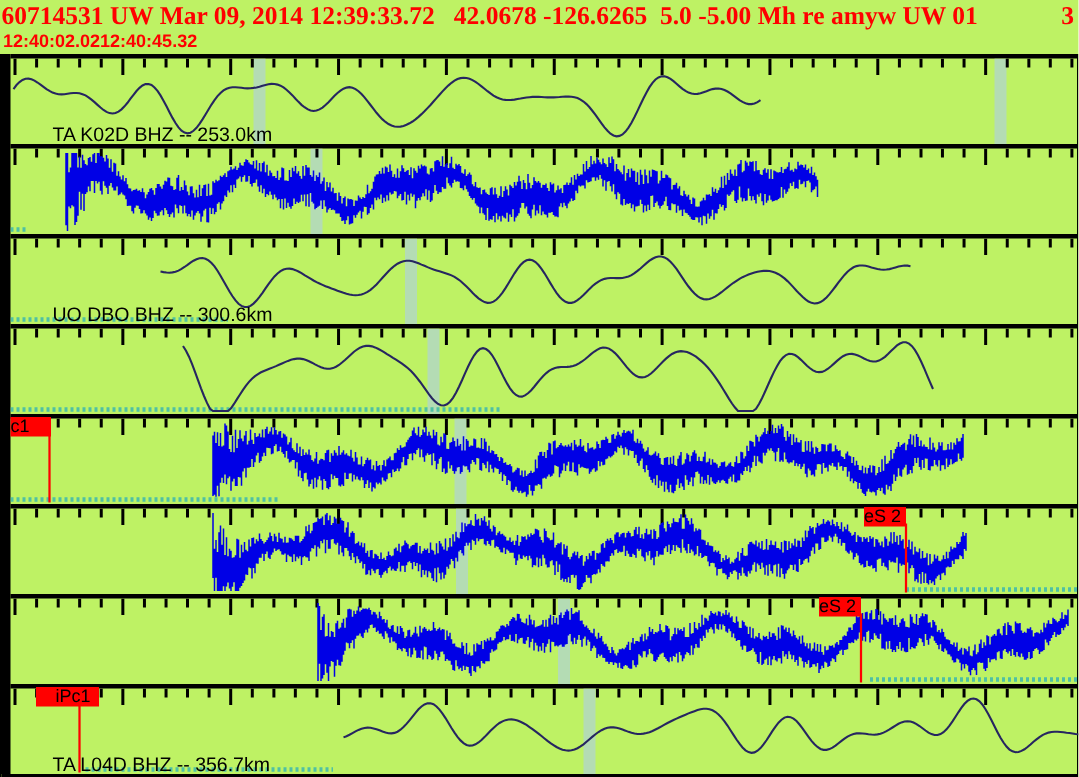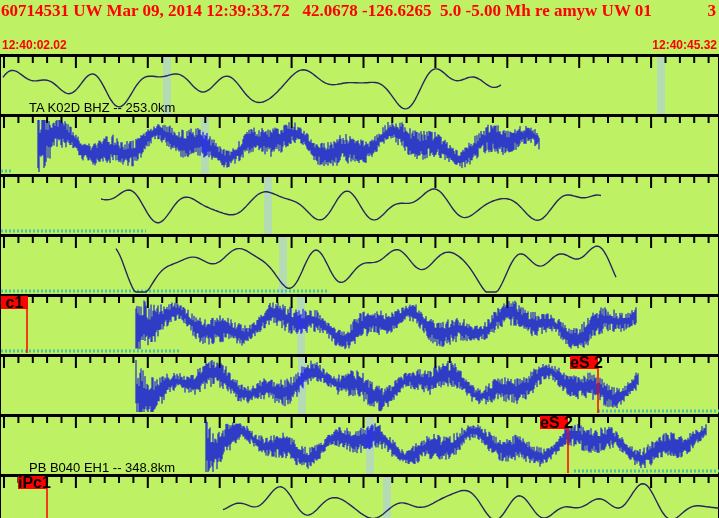--- a/index.html
+++ b/index.html
@@ -2,30 +2,30 @@
 <html><head>
 <meta charset="utf-8">
 <style>
   html,body{margin:0;padding:0;background:#fff;}
   .app{position:relative;width:719px;height:518px;background:#bef264;overflow:hidden;
        font-family:"Liberation Sans",sans-serif;}
   .title-row{display:flex;justify-content:space-between;align-items:flex-start;
        height:21px;padding:1px 3px 0 1px;box-sizing:border-box;
        font-family:"Liberation Serif",serif;font-weight:bold;font-size:17px;
        white-space:pre;line-height:19px;}
-  .time-row{display:flex;justify-content:space-between;height:15px;padding:0 2px;
-       font-weight:bold;font-size:12px;line-height:13px;margin-top:18px;}
-  .panels{position:relative;border-left:1px solid #000000;border-right:1px solid #000;
+  .time-row{display:flex;height:15px;padding:0 2px;
+       font-weight:bold;font-size:12px;line-height:13px;}
+  .panels{position:relative;border-left:7px solid #000000;border-right:1px solid #000;
        box-sizing:border-box;width:719px;}
   .panel{position:relative;height:60px;border-top:3px solid #000;box-sizing:border-box;}
   .panel svg{position:absolute;left:0;top:0;display:block;}
   .trace-label{position:absolute;left:28px;bottom:-1px;font-size:13px;color:#000;
        white-space:pre;z-index:4;}
   .flag{position:absolute;top:-1px;height:13px;background:#ff0000;color:#000;
-       font-size:16px;font-weight:bold;line-height:13px;text-align:center;
+       font-size:12px;font-weight:normal;line-height:13px;
        z-index:5;white-space:pre;}
   .bottom-strip{height:5px;width:719px;border-left:1px solid #000;border-right:1px solid #000;box-sizing:border-box;}
   .bottom-bar{height:3px;background:#000;}
 </style>
 </head>
 <body>
 
 <div class="app">
   <div class="title-row" style="color: rgb(255, 0, 0);">
     <span>60714531 UW Mar 09, 2014 12:39:33.72   42.0678 -126.6265  5.0 -5.00 Mh re amyw UW 01</span>
@@ -53,20 +53,21 @@
           <path d="M37 3.0L37 51.1M38 3.0L38 55.0M39 15.9L39 38.7M40 12.6L40 39.8M41 3.0L41 37.9M42 3.0L42 38.6M43 3.0L43 51.0M44 3.0L44 49.0M45 12.6L45 44.8M46 5.3L46 28.9M47 12.9L47 40.9M48 4.1L48 30.2M49 7.8L49 41.6M50 10.4L50 30.3M51 11.1L51 29.2M52 6.4L52 25.3M53 5.7L53 28.5M54 8.9L54 21.6M55 3.8L55 21.7M56 3.0L56 29.7M57 9.7L57 21.7M58 3.0L58 23.3M59 3.0L59 22.1M60 5.2L60 28.1M61 5.2L61 30.7M62 6.2L62 21.8M63 8.6L63 24.8M64 4.3L64 26.1M65 6.6L65 30.3M66 12.8L66 24.9M67 7.2L67 23.0M68 15.5L68 26.0M69 9.5L69 28.0M70 10.0L70 28.0M71 18.2L71 25.3M72 15.2L72 31.1M73 18.7L73 30.5M74 20.6L74 29.4M75 17.8L75 30.7M76 21.8L76 31.4M77 19.7L77 33.9M78 23.8L78 38.3M79 26.5L79 38.1M80 26.6L80 38.2M81 28.5L81 41.8M82 27.7L82 43.4M83 27.5L83 39.5M84 26.8L84 38.0M85 28.2L85 38.2M86 27.9L86 40.4M87 29.0L87 43.4M88 26.5L88 43.2M89 29.2L89 41.1M90 33.2L90 43.3M91 30.7L91 44.7M92 29.0L92 47.5M93 26.9L93 46.0M94 26.3L94 48.4M95 27.9L95 46.3M96 30.9L96 41.5M97 26.3L97 43.2M98 23.7L98 44.8M99 23.7L99 44.6M100 25.3L100 42.1M101 26.8L101 41.1M102 24.2L102 44.5M103 21.5L103 39.7M104 22.0L104 41.1M105 19.4L105 43.6M106 19.5L106 45.6M107 24.9L107 43.9M108 25.1L108 42.6M109 27.7L109 46.0M110 27.1L110 37.3M111 19.5L111 39.8M112 17.7L112 43.1M113 28.2L113 37.8M114 25.7L114 38.3M115 27.6L115 43.4M116 21.4L116 38.0M117 24.5L117 43.2M118 28.7L118 45.1M119 31.2L119 43.7M120 25.3L120 45.5M121 25.2L121 41.4M122 29.8L122 47.5M123 32.7L123 44.7M124 27.5L124 42.8M125 32.5L125 41.6M126 24.1L126 43.4M127 31.7L127 48.8M128 26.5L128 45.3M129 24.4L129 41.3M130 24.0L130 40.2M131 31.6L131 49.1M132 23.5L132 49.3M133 31.3L133 39.5M134 30.8L134 43.7M135 21.9L135 39.9M136 22.8L136 43.9M137 20.9L137 42.4M138 21.8L138 36.8M139 21.1L139 35.8M140 18.2L140 40.6M141 19.0L141 36.6M142 17.8L142 35.1M143 16.5L143 31.3M144 19.0L144 32.3M145 15.2L145 28.0M146 14.5L146 29.4M147 12.2L147 24.5M148 14.0L148 29.2M149 13.4L149 24.2M150 11.9L150 26.4M151 14.3L151 20.7M152 12.9L152 20.0M153 9.5L153 18.7M154 11.2L154 22.1M155 11.5L155 19.0M156 9.0L156 17.9M157 7.2L157 22.2M158 7.7L158 22.0M159 9.4L159 18.3M160 10.5L160 23.6M161 10.9L161 25.4M162 8.3L162 23.0M163 13.4L163 22.9M164 7.9L164 20.6M165 14.7L165 25.4M166 9.7L166 28.9M167 15.3L167 24.5M168 9.6L168 29.8M169 8.6L169 26.8M170 15.8L170 32.4M171 10.9L171 30.3M172 18.1L172 31.1M173 14.6L173 28.6M174 16.1L174 30.9M175 18.5L175 33.8M176 18.4L176 30.6M177 19.7L177 32.7M178 14.9L178 34.5M179 21.0L179 33.6M180 19.4L180 39.8M181 12.7L181 33.6M182 13.2L182 40.6M183 21.4L183 33.4M184 21.3L184 39.7M185 21.7L185 36.1M186 14.3L186 38.9M187 19.0L187 40.1M188 12.9L188 38.3M189 15.1L189 33.3M190 11.6L190 37.0M191 16.7L191 35.5M192 15.2L192 36.3M193 18.3L193 35.5M194 20.1L194 30.9M195 11.6L195 35.1M196 18.2L196 30.7M197 11.0L197 38.5M198 12.7L198 30.5M199 12.6L199 38.8M200 17.7L200 29.6M201 18.8L201 35.5M202 14.7L202 36.6M203 21.6L203 40.5M204 17.8L204 39.6M205 19.0L205 38.8M206 16.0L206 38.2M207 23.5L207 34.7M208 21.8L208 40.3M209 19.3L209 34.5M210 28.4L210 38.6M211 22.4L211 42.6M212 25.9L212 40.6M213 22.6L213 39.6M214 28.7L214 41.0M215 26.1L215 40.6M216 29.8L216 41.1M217 29.6L217 43.3M218 34.8L218 43.4M219 29.3L219 43.4M220 31.6L220 45.7M221 36.7L221 48.3M222 33.0L222 48.0M223 32.0L223 50.3M224 38.5L224 47.9M225 33.4L225 45.1M226 33.8L226 50.6M227 33.6L227 50.1M228 34.2L228 49.8M229 38.3L229 44.5M230 34.6L230 46.2M231 34.9L231 44.2M232 31.4L232 42.6M233 32.7L233 41.5M234 33.6L234 46.7M235 32.4L235 42.2M236 33.0L236 38.8M237 30.5L237 39.0M238 24.2L238 44.2M239 29.9L239 43.2M240 28.5L240 39.7M241 26.9L241 37.4M242 22.1L242 40.7M243 18.7L243 32.9M244 17.3L244 34.5M245 17.1L245 32.6M246 15.0L246 33.8M247 16.8L247 30.6M248 12.8L248 36.4M249 16.7L249 32.9M250 12.0L250 35.3M251 12.7L251 31.2M252 15.6L252 34.7M253 10.6L253 29.4M254 14.9L254 30.7M255 19.0L255 30.2M256 17.2L256 28.4M257 19.5L257 28.6M258 13.3L258 33.1M259 19.5L259 31.5M260 15.1L260 30.4M261 11.1L261 34.7M262 13.1L262 34.4M263 15.7L263 28.9M264 14.9L264 37.4M265 14.3L265 30.8M266 17.7L266 34.6M267 12.5L267 30.0M268 19.9L268 32.2M269 13.2L269 30.7M270 14.8L270 39.8M271 16.1L271 34.8M272 11.5L272 33.0M273 13.3L273 34.5M274 10.6L274 32.1M275 11.8L275 29.8M276 11.3L276 31.9M277 12.0L277 27.2M278 16.7L278 34.2M279 17.3L279 28.0M280 13.4L280 35.6M281 13.0L281 34.7M282 15.4L282 29.6M283 8.5L283 24.3M284 7.9L284 28.1M285 7.6L285 30.3M286 8.6L286 29.2M287 11.6L287 29.1M288 5.2L288 25.7M289 12.1L289 26.8M290 10.5L290 26.8M291 9.7L291 19.4M292 13.0L292 23.2M293 9.8L293 24.7M294 5.5L294 26.0M295 12.8L295 23.0M296 13.6L296 20.8M297 10.1L297 22.2M298 11.1L298 21.9M299 10.4L299 22.2M300 11.6L300 26.4M301 16.1L301 26.5M302 16.8L302 27.9M303 13.9L303 24.7M304 18.3L304 27.2M305 17.2L305 28.8M306 16.0L306 31.7M307 17.5L307 33.0M308 23.9L308 34.2M309 25.1L309 33.0M310 22.4L310 36.6M311 25.9L311 38.0M312 26.3L312 38.8M313 26.0L313 43.1M314 30.5L314 39.4M315 27.6L315 43.1M316 27.3L316 44.1M317 29.3L317 47.6M318 30.4L318 39.7M319 31.0L319 48.2M320 26.5L320 47.1M321 25.8L321 47.5M322 30.6L322 45.0M323 26.2L323 49.1M324 30.5L324 43.1M325 33.0L325 47.4M326 31.5L326 45.2M327 25.2L327 48.6M328 32.3L328 44.8M329 28.4L329 46.0M330 25.2L330 46.7M331 27.4L331 42.9M332 31.3L332 48.9M333 24.2L333 44.0M334 25.2L334 45.7M335 26.3L335 40.5M336 22.4L336 48.7M337 24.7L337 46.0M338 22.2L338 44.9M339 18.2L339 43.2M340 21.9L340 39.5M341 27.0L341 36.4M342 21.0L342 36.3M343 23.0L343 40.0M344 27.1L344 38.7M345 17.0L345 43.5M346 22.8L346 44.8M347 26.5L347 46.5M348 24.3L348 40.7M349 19.2L349 37.5M350 21.7L350 44.6M351 22.7L351 41.3M352 21.7L352 43.4M353 22.8L353 37.8M354 26.2L354 44.5M355 24.1L355 42.0M356 24.4L356 43.8M357 23.3L357 44.2M358 26.4L358 46.0M359 28.4L359 42.8M360 22.5L360 42.9M361 24.0L361 42.4M362 23.4L362 44.4M363 29.4L363 45.3M364 27.8L364 45.3M365 24.6L365 45.9M366 27.3L366 38.7M367 26.5L367 36.5M368 29.7L368 39.2M369 24.4L369 36.2M370 24.1L370 38.2M371 22.6L371 39.8M372 24.3L372 36.7M373 22.8L373 35.4M374 19.2L374 33.3M375 24.2L375 35.0M376 17.6L376 34.4M377 20.7L377 28.2M378 16.8L378 29.8M379 18.4L379 24.7M380 17.3L380 25.4M381 17.4L381 24.7M382 10.3L382 24.7M383 15.3L383 26.6M384 8.3L384 21.1M385 13.6L385 22.7M386 12.4L386 22.4M387 5.0L387 21.8M388 10.5L388 19.3M389 8.2L389 19.1M390 10.0L390 21.5M391 6.0L391 19.3M392 7.5L392 20.9M393 9.2L393 17.7M394 10.5L394 20.1M395 6.6L395 25.4M396 9.7L396 21.2M397 10.5L397 28.1M398 12.4L398 22.1M399 5.8L399 21.7M400 9.7L400 25.2M401 5.3L401 28.6M402 7.2L402 23.8M403 15.1L403 30.5M404 10.3L404 33.8M405 13.7L405 29.1M406 14.7L406 30.1M407 15.9L407 37.3M408 17.2L408 38.0M409 11.3L409 33.7M410 21.5L410 37.7M411 16.3L411 36.6M412 13.7L412 37.0M413 19.1L413 36.3M414 13.4L414 39.8M415 14.8L415 37.3M416 14.9L416 42.0M417 22.3L417 38.6M418 15.8L418 38.5M419 24.2L419 38.2M420 14.2L420 34.2M421 17.5L421 37.0M422 23.6L422 42.7M423 14.0L423 38.0M424 17.8L424 41.8M425 23.1L425 37.5M426 14.6L426 41.0M427 18.9L427 31.7M428 14.0L428 31.4M429 14.4L429 39.0M430 14.8L430 36.4M431 15.1L431 35.4M432 23.4L432 38.0M433 21.3L433 40.0M434 14.9L434 38.3M435 19.6L435 37.5M436 19.6L436 35.1M437 17.4L437 32.2M438 17.8L438 38.4M439 19.4L439 41.0M440 19.9L440 41.1M441 27.3L441 36.5M442 24.4L442 37.2M443 24.2L443 37.2M444 22.8L444 42.8M445 26.7L445 38.2M446 25.2L446 41.3M447 31.2L447 40.9M448 31.6L448 45.0M449 28.2L449 40.7M450 30.5L450 42.8M451 32.0L451 43.1M452 30.9L452 44.4M453 34.1L453 45.5M454 37.0L454 47.1M455 32.7L455 47.7M456 33.4L456 47.7M457 38.6L457 45.8M458 38.8L458 46.0M459 38.7L459 49.3M460 35.4L460 45.9M461 34.7L461 51.1M462 32.9L462 44.9M463 34.5L463 45.2M464 30.7L464 50.2M465 30.8L465 43.3M466 30.5L466 46.8M467 31.6L467 45.2M468 25.8L468 40.8M469 28.9L469 47.5M470 26.9L470 43.2M471 29.6L471 43.3M472 27.8L472 40.3M473 26.0L473 37.2M474 18.8L474 38.9M475 26.4L475 37.6M476 18.2L476 41.4M477 24.1L477 39.7M478 16.3L478 30.7M479 21.0L479 31.7M480 14.0L480 30.6M481 16.9L481 28.9M482 18.1L482 27.8M483 14.0L483 35.0M484 18.3L484 36.3M485 10.6L485 34.1M486 10.1L486 25.4M487 7.7L487 32.7M488 15.8L488 35.3M489 14.8L489 33.1M490 8.1L490 35.0M491 9.4L491 34.6M492 11.5L492 26.7M493 8.6L493 31.7M494 9.0L494 34.6M495 8.5L495 31.9M496 15.1L496 34.4M497 8.3L497 36.6M498 14.5L498 30.7M499 14.4L499 32.1M500 17.2L500 29.8M501 17.7L501 35.1M502 14.2L502 37.9M503 13.1L503 30.3M504 16.1L504 36.2M505 13.9L505 34.7M506 20.2L506 31.4M507 13.8L507 34.1M508 20.3L508 35.4M509 14.6L509 35.0M510 15.2L510 34.5M511 15.8L511 34.5M512 16.0L512 33.6M513 15.7L513 32.9M514 12.3L514 25.7M515 16.3L515 32.8M516 13.8L516 27.4M517 13.5L517 30.1M518 12.2L518 28.9M519 9.2L519 26.6M520 14.6L520 23.2M521 14.1L521 25.0M522 15.5L522 22.2M523 13.4L523 26.9M524 13.8L524 26.4M525 8.9L525 26.8M526 11.3L526 20.8M527 10.7L527 23.9M528 11.0L528 23.5M529 12.7L529 22.0M530 10.7L530 25.8M531 14.4L531 21.7M532 13.3L532 21.4M533 16.5L533 22.7M534 12.1L534 29.1M535 17.7L535 27.8M536 16.0L536 27.1M537 18.5L537 25.4M538 20.8L538 32.4" stroke="#0000e6" stroke-width="1" fill="none"></path>
         </svg>
       </div>
       <div class="panel">
         <svg width="719" height="57" viewBox="0 0 719 57">
           <rect x="263" y="0" width="8" height="57" fill="#b4dcb4"></rect>
           <line x1="0" y1="54" x2="145" y2="54" stroke="#4fc0a4" stroke-width="3" stroke-dasharray="2,2"></line>
           <path stroke="#000000" stroke-width="2" fill="none" d="M3.0 0V11M17.4 0V6M31.8 0V6M46.1 0V6M60.5 0V6M74.9 0V11M89.3 0V6M103.7 0V6M118.0 0V6M132.4 0V6M146.8 0V11M161.2 0V6M175.6 0V6M189.9 0V6M204.3 0V6M218.7 0V11M233.1 0V6M247.5 0V6M261.8 0V6M276.2 0V6M290.6 0V11M305.0 0V6M319.4 0V6M333.7 0V6M348.1 0V6M362.5 0V11M376.9 0V6M391.3 0V6M405.6 0V6M420.0 0V6M434.4 0V11M448.8 0V6M463.2 0V6M477.5 0V6M491.9 0V6M506.3 0V11M520.7 0V6M535.1 0V6M549.4 0V6M563.8 0V6M578.2 0V11M592.6 0V6M607.0 0V6M621.3 0V6M635.7 0V6M650.1 0V11M664.5 0V6M678.9 0V6M693.2 0V6M707.6 0V6"></path>
           <path d="M100 22.0L102 22.4L104 22.7L106 22.8L108 22.6L110 22.2L112 21.4L114 20.3L116 19.0L118 17.6L120 16.1L122 14.8L124 13.8L126 13.2L128 13.0L130 13.5L132 14.6L134 16.3L136 18.6L138 21.5L140 24.8L142 28.3L144 31.8L146 35.3L148 38.5L150 41.3L152 43.5L154 44.9L156 45.7L158 45.7L160 44.9L162 43.4L164 41.4L166 38.9L168 36.2L170 33.3L172 30.4L174 27.7L176 25.3L178 23.3L180 21.8L182 20.7L184 20.2L186 20.1L188 20.4L190 21.1L192 22.0L194 23.1L196 24.4L198 25.6L200 26.8L202 28.0L204 29.1L206 30.0L208 30.9L210 31.8L212 32.5L214 33.3L216 34.0L218 34.8L220 35.5L222 36.2L224 36.8L226 37.3L228 37.7L230 37.8L232 37.7L234 37.3L236 36.6L238 35.6L240 34.2L242 32.5L244 30.6L246 28.4L248 26.2L250 24.0L252 21.9L254 19.9L256 18.2L258 16.8L260 15.8L262 15.1L264 14.8L266 14.8L268 15.2L270 15.8L272 16.5L274 17.4L276 18.2L278 19.1L280 19.9L282 20.7L284 21.3L286 21.9L288 22.5L290 23.1L292 23.8L294 24.6L296 25.6L298 26.9L300 28.3L302 30.1L304 32.0L306 34.0L308 36.1L310 38.1L312 39.9L314 41.3L316 42.4L318 42.9L320 42.8L322 42.1L324 40.7L326 38.6L328 36.1L330 33.1L332 29.8L334 26.5L336 23.2L338 20.2L340 17.7L342 15.8L344 14.5L346 14.1L348 14.5L350 15.7L352 17.7L354 20.2L356 23.2L358 26.5L360 29.9L362 33.2L364 36.2L366 38.8L368 40.8L370 42.2L372 42.9L374 42.9L376 42.3L378 41.1L380 39.5L382 37.7L384 35.7L386 33.6L388 31.7L390 30.1L392 28.7L394 27.6L396 26.9L398 26.5L400 26.3L402 26.3L404 26.4L406 26.4L408 26.3L410 25.9L412 25.3L414 24.4L416 23.1L418 21.6L420 20.0L422 18.2L424 16.4L426 14.8L428 13.5L430 12.5L432 12.0L434 12.0L436 12.6L438 13.8L440 15.5L442 17.7L444 20.3L446 23.2L448 26.2L450 29.2L452 32.0L454 34.5L456 36.7L458 38.4L460 39.7L462 40.4L464 40.6L466 40.3L468 39.6L470 38.6L472 37.3L474 35.8L476 34.2L478 32.6L480 31.0L482 29.5L484 28.2L486 26.9L488 25.8L490 24.9L492 24.0L494 23.3L496 22.7L498 22.2L500 21.8L502 21.6L504 21.6L506 21.7L508 22.2L510 22.8L512 23.8L514 25.1L516 26.6L518 28.4L520 30.4L522 32.6L524 34.8L526 36.9L528 38.9L530 40.6L532 42.0L534 42.9L536 43.3L538 43.1L540 42.4L542 41.1L544 39.3L546 37.1L548 34.6L550 32.0L552 29.3L554 26.7L556 24.3L558 22.2L560 20.5L562 19.2L564 18.4L566 18.0L568 18.0L570 18.2L572 18.7L574 19.3L576 19.8L578 20.3L580 20.7L582 20.8L584 20.7L586 20.4L588 19.9L590 19.3L592 18.7L594 18.3L596 18.0L598 18.1L600 18.5" stroke="#262660" stroke-width="1.4" fill="none"></path>
         </svg>
+        <div class="trace-label">UO DBO BHZ -- 300.6km</div>
       </div>
       <div class="panel">
         <svg width="719" height="57" viewBox="0 0 719 57">
           <rect x="278" y="0" width="8" height="57" fill="#b4dcb4"></rect>
           <line x1="0" y1="54" x2="326" y2="54" stroke="#4fc0a4" stroke-width="3" stroke-dasharray="2,2"></line>
           <path stroke="#000000" stroke-width="2" fill="none" d="M3.0 0V11M17.4 0V6M31.8 0V6M46.1 0V6M60.5 0V6M74.9 0V11M89.3 0V6M103.7 0V6M118.0 0V6M132.4 0V6M146.8 0V11M161.2 0V6M175.6 0V6M189.9 0V6M204.3 0V6M218.7 0V11M233.1 0V6M247.5 0V6M261.8 0V6M276.2 0V6M290.6 0V11M305.0 0V6M319.4 0V6M333.7 0V6M348.1 0V6M362.5 0V11M376.9 0V6M391.3 0V6M405.6 0V6M420.0 0V6M434.4 0V11M448.8 0V6M463.2 0V6M477.5 0V6M491.9 0V6M506.3 0V11M520.7 0V6M535.1 0V6M549.4 0V6M563.8 0V6M578.2 0V11M592.6 0V6M607.0 0V6M621.3 0V6M635.7 0V6M650.1 0V11M664.5 0V6M678.9 0V6M693.2 0V6M707.6 0V6"></path>
           <path d="M115 11.7L117 14.8L119 18.8L121 23.6L123 28.9L125 34.4L127 39.9L129 45.0L131 49.6L133 53.5L135 55.0L137 55.0L139 55.0L141 55.0L143 55.0L145 55.0L147 53.2L149 50.3L151 47.1L153 44.0L155 40.9L157 38.1L159 35.6L161 33.5L163 31.8L165 30.4L167 29.2L169 28.3L171 27.5L173 26.7L175 25.9L177 25.1L179 24.2L181 23.3L183 22.4L185 21.6L187 20.9L189 20.4L191 20.1L193 20.1L195 20.4L197 21.0L199 21.8L201 22.8L203 23.9L205 24.9L207 25.8L209 26.5L211 26.8L213 26.8L215 26.4L217 25.5L219 24.3L221 22.7L223 21.0L225 19.1L227 17.3L229 15.5L231 14.0L233 12.8L235 12.0L237 11.6L239 11.6L241 11.9L243 12.6L245 13.5L247 14.6L249 15.8L251 17.1L253 18.3L255 19.6L257 20.8L259 22.1L261 23.4L263 24.9L265 26.5L267 28.4L269 30.5L271 32.9L273 35.5L275 38.3L277 41.1L279 43.9L281 46.5L283 48.6L285 50.3L287 51.2L289 51.3L291 50.5L293 48.8L295 46.2L297 42.8L299 38.8L301 34.5L303 29.9L305 25.5L307 21.5L309 18.0L311 15.4L313 13.7L315 13.1L317 13.7L319 15.2L321 17.7L323 21.0L325 24.8L327 28.8L329 32.9L331 36.6L333 39.9L335 42.5L337 44.3L339 45.3L341 45.4L343 44.6L345 43.2L347 41.3L349 39.0L351 36.5L353 34.1L355 31.8L357 29.9L359 28.3L361 27.1L363 26.4L365 25.9L367 25.7L369 25.7L371 25.6L373 25.4L375 25.0L377 24.3L379 23.3L381 22.0L383 20.5L385 18.8L387 17.1L389 15.5L391 14.2L393 13.2L395 12.7L397 12.8L399 13.4L401 14.7L403 16.4L405 18.5L407 20.9L409 23.4L411 25.9L413 28.2L415 30.1L417 31.5L419 32.4L421 32.6L423 32.3L425 31.4L427 30.0L429 28.2L431 26.2L433 24.1L435 22.0L437 20.1L439 18.4L441 17.0L443 16.0L445 15.4L447 15.1L449 15.3L451 15.7L453 16.5L455 17.6L457 18.8L459 20.4L461 22.1L463 24.0L465 26.2L467 28.6L469 31.2L471 34.1L473 37.1L475 40.3L477 43.6L479 46.9L481 50.0L483 52.7L485 55.0L487 55.0L489 55.0L491 55.0L493 55.0L495 55.0L497 53.5L499 50.3L501 46.5L503 42.2L505 37.7L507 33.2L509 28.9L511 25.1L513 21.8L515 19.4L517 17.7L519 16.9L521 17.0L523 17.7L525 19.1L527 20.9L529 22.8L531 24.8L533 26.5L535 27.9L537 28.8L539 29.1L541 28.9L543 28.1L545 26.8L547 25.2L549 23.4L551 21.6L553 19.9L555 18.5L557 17.5L559 17.0L561 16.9L563 17.3L565 18.0L567 18.9L569 20.0L571 20.9L573 21.7L575 22.0L577 22.0L579 21.4L581 20.3L583 18.9L585 17.0L587 15.0L589 13.1L591 11.3L593 10.0L595 9.2L597 9.2L599 10.1L601 11.8L603 14.4L605 17.8L607 21.8L609 26.3L611 31.1L613 35.8L615 40.3" stroke="#262660" stroke-width="1.4" fill="none"></path>
         </svg>
       </div>
       <div class="panel">
@@ -91,30 +92,30 @@
       </div>
       <div class="panel">
         <svg width="719" height="57" viewBox="0 0 719 57">
           <rect x="365" y="0" width="8" height="57" fill="#b4dcb4"></rect>
           <line x1="573" y1="54" x2="719" y2="54" stroke="#4fc0a4" stroke-width="3" stroke-dasharray="2,2"></line>
           <path stroke="#000000" stroke-width="2" fill="none" d="M3.0 0V11M17.4 0V6M31.8 0V6M46.1 0V6M60.5 0V6M74.9 0V11M89.3 0V6M103.7 0V6M118.0 0V6M132.4 0V6M146.8 0V11M161.2 0V6M175.6 0V6M189.9 0V6M204.3 0V6M218.7 0V11M233.1 0V6M247.5 0V6M261.8 0V6M276.2 0V6M290.6 0V11M305.0 0V6M319.4 0V6M333.7 0V6M348.1 0V6M362.5 0V11M376.9 0V6M391.3 0V6M405.6 0V6M420.0 0V6M434.4 0V11M448.8 0V6M463.2 0V6M477.5 0V6M491.9 0V6M506.3 0V11M520.7 0V6M535.1 0V6M549.4 0V6M563.8 0V6M578.2 0V11M592.6 0V6M607.0 0V6M621.3 0V6M635.7 0V6M650.1 0V11M664.5 0V6M678.9 0V6M693.2 0V6M707.6 0V6"></path>
           <path d="M205 3.0L205 55.0M206 5.0L206 43.5M207 21.0L207 55.0M208 12.1L208 53.4M209 10.5L209 51.0M210 25.3L210 43.9M211 25.0L211 49.5M212 16.3L212 55.0M213 25.5L213 45.4M214 21.7L214 41.7M215 22.4L215 42.4M216 25.7L216 52.1M217 16.5L217 44.9M218 14.9L218 40.9M219 20.1L219 44.5M220 19.3L220 44.9M221 16.2L221 42.2M222 13.5L222 37.5M223 19.5L223 34.8M224 12.6L224 29.4M225 7.1L225 29.8M226 6.8L226 33.2M227 7.4L227 29.7M228 12.1L228 27.9M229 8.2L229 33.4M230 10.3L230 26.9M231 8.0L231 24.8M232 5.4L232 24.6M233 8.6L233 23.3M234 7.6L234 25.4M235 6.6L235 26.3M236 6.8L236 22.8M237 6.7L237 20.8M238 7.1L238 22.6M239 6.1L239 20.0M240 7.6L240 17.6M241 10.7L241 17.3M242 8.9L242 19.6M243 9.2L243 19.3M244 10.7L244 22.4M245 13.2L245 21.5M246 8.8L246 23.5M247 11.6L247 23.4M248 14.0L248 25.3M249 13.7L249 27.0M250 16.1L250 21.8M251 14.1L251 23.4M252 19.3L252 26.0M253 20.3L253 29.5M254 18.2L254 25.9M255 17.7L255 28.7M256 22.2L256 28.6M257 22.8L257 29.8M258 18.5L258 34.4M259 23.6L259 33.2M260 18.4L260 33.9M261 19.7L261 35.2M262 22.2L262 33.0M263 26.4L263 33.5M264 25.2L264 35.7M265 21.1L265 38.5M266 20.8L266 33.1M267 25.5L267 39.1M268 24.2L268 37.3M269 22.9L269 32.8M270 18.8L270 34.6M271 23.3L271 39.6M272 25.4L272 39.4M273 18.1L273 39.6M274 22.6L274 34.7M275 20.0L275 40.6M276 19.0L276 32.0M277 20.2L277 32.5M278 21.6L278 40.5M279 20.6L279 37.7M280 21.7L280 38.7M281 21.2L281 41.0M282 15.7L282 40.2M283 19.7L283 34.8M284 21.5L284 36.9M285 20.4L285 41.2M286 19.3L286 39.0M287 21.2L287 35.5M288 20.4L288 35.3M289 20.7L289 37.2M290 27.7L290 41.7M291 21.3L291 40.4M292 25.2L292 41.3M293 22.8L293 41.5M294 27.1L294 44.1M295 30.1L295 47.7M296 30.0L296 48.2M297 32.0L297 41.1M298 32.5L298 45.2M299 32.7L299 47.1M300 33.2L300 46.1M301 29.1L301 48.3M302 31.5L302 44.9M303 37.0L303 47.7M304 29.7L304 45.3M305 37.4L305 45.7M306 36.0L306 49.9M307 38.2L307 51.7M308 37.8L308 45.0M309 30.5L309 48.4M310 35.4L310 49.2M311 29.8L311 45.3M312 30.6L312 45.2M313 30.8L313 46.5M314 28.4L314 41.6M315 33.7L315 43.2M316 27.6L316 43.5M317 28.6L317 41.9M318 26.6L318 41.8M319 28.0L319 41.8M320 25.8L320 36.1M321 28.0L321 33.9M322 27.9L322 35.4M323 26.5L323 34.7M324 22.2L324 34.0M325 21.9L325 30.1M326 20.1L326 29.2M327 18.1L327 29.1M328 17.8L328 28.2M329 18.2L329 25.7M330 19.1L330 27.9M331 17.0L331 27.2M332 18.1L332 27.2M333 15.0L333 24.1M334 13.6L334 28.3M335 12.3L335 28.2M336 12.9L336 28.8M337 14.7L337 23.6M338 10.2L338 29.9M339 10.4L339 27.4M340 13.4L340 26.3M341 15.7L341 26.1M342 16.1L342 30.0M343 16.7L343 30.4M344 13.4L344 28.0M345 17.9L345 25.6M346 10.9L346 32.7M347 14.0L347 29.0M348 17.4L348 26.8M349 14.5L349 34.6M350 19.2L350 29.5M351 18.7L351 31.3M352 18.3L352 35.4M353 18.0L353 32.0M354 17.3L354 34.9M355 14.4L355 29.6M356 18.9L356 36.2M357 14.1L357 32.2M358 18.8L358 30.2M359 13.2L359 27.2M360 10.9L360 35.9M361 17.4L361 28.8M362 11.7L362 29.0M363 16.4L363 31.8M364 12.9L364 31.3M365 17.4L365 32.0M366 11.0L366 31.1M367 9.4L367 30.6M368 13.0L368 32.1M369 11.0L369 32.1M370 8.8L370 30.7M371 7.4L371 30.4M372 8.5L372 24.6M373 14.2L373 23.6M374 6.4L374 28.6M375 10.3L375 30.5M376 9.8L376 26.2M377 8.9L377 30.4M378 9.2L378 27.5M379 7.9L379 24.3M380 14.8L380 27.7M381 14.7L381 32.1M382 17.1L382 26.8M383 18.8L383 25.3M384 18.0L384 31.3M385 19.9L385 27.5M386 21.0L386 28.8M387 22.6L387 35.0M388 23.2L388 33.1M389 20.1L389 31.5M390 25.3L390 32.8M391 26.9L391 39.6M392 22.8L392 37.2M393 26.2L393 38.5M394 25.0L394 37.5M395 28.7L395 39.5M396 30.5L396 39.7M397 30.1L397 42.1M398 32.0L398 42.2M399 34.3L399 43.7M400 36.3L400 42.4M401 32.3L401 42.5M402 34.5L402 44.3M403 36.7L403 42.6M404 38.0L404 43.1M405 36.1L405 46.1M406 33.9L406 42.9M407 33.9L407 46.5M408 33.2L408 47.0M409 33.8L409 45.1M410 32.6L410 44.3M411 30.9L411 44.9M412 28.9L412 46.1M413 34.3L413 46.9M414 29.4L414 46.9M415 26.3L415 41.1M416 30.1L416 44.5M417 28.4L417 45.8M418 28.4L418 44.2M419 28.9L419 37.1M420 25.5L420 38.1M421 23.8L421 39.3M422 28.5L422 35.2M423 23.4L423 35.2M424 27.3L424 39.2M425 25.1L425 37.3M426 19.0L426 33.6M427 22.1L427 36.5M428 20.4L428 37.1M429 23.7L429 41.7M430 22.3L430 42.1M431 22.7L431 40.8M432 21.8L432 39.0M433 17.0L433 37.3M434 21.1L434 36.6M435 22.5L435 36.2M436 22.3L436 39.0M437 17.9L437 40.1M438 18.4L438 41.7M439 20.0L439 42.5M440 27.8L440 39.2M441 25.1L441 41.9M442 23.6L442 38.4M443 19.5L443 39.0M444 23.8L444 36.7M445 19.8L445 42.7M446 21.1L446 35.6M447 20.4L447 37.9M448 21.7L448 41.9M449 19.2L449 40.0M450 25.6L450 37.4M451 25.6L451 35.7M452 25.6L452 36.4M453 16.4L453 37.9M454 23.5L454 31.3M455 23.0L455 37.5M456 15.7L456 33.1M457 19.7L457 30.4M458 20.6L458 32.7M459 16.3L459 32.9M460 18.9L460 26.6M461 10.8L461 28.4M462 17.5L462 24.8M463 12.9L463 26.4M464 13.4L464 20.8M465 14.8L465 22.6M466 11.4L466 20.4M467 8.4L467 19.2M468 9.6L468 20.7M469 10.4L469 23.3M470 9.3L470 17.0M471 11.4L471 20.1M472 8.5L472 20.8M473 8.9L473 17.1M474 11.8L474 20.7M475 9.9L475 17.3M476 10.9L476 18.4M477 7.6L477 22.0M478 10.9L478 22.9M479 9.3L479 20.2M480 12.7L480 21.9M481 11.9L481 25.9M482 15.6L482 23.3M483 16.4L483 26.5M484 12.0L484 28.3M485 15.3L485 27.7M486 19.5L486 27.6M487 19.7L487 32.0M488 14.7L488 34.1M489 15.6L489 31.3M490 18.0L490 31.5M491 18.9L491 35.6M492 23.6L492 35.4M493 18.8L493 35.0M494 26.2L494 34.3M495 19.9L495 33.1M496 26.7L496 35.5M497 25.2L497 37.2M498 25.8L498 42.4M499 23.0L499 43.5M500 26.9L500 35.7M501 27.9L501 44.3M502 24.9L502 43.5M503 25.6L503 40.8M504 25.0L504 40.0M505 27.0L505 44.4M506 22.1L506 38.6M507 25.6L507 44.5M508 23.2L508 40.6M509 23.2L509 38.4M510 24.9L510 41.2M511 27.6L511 42.0M512 19.2L512 39.9M513 26.7L513 39.9M514 17.8L514 43.3M515 18.2L515 35.0M516 20.6L516 38.7M517 19.3L517 37.1M518 22.4L518 40.4M519 19.5L519 35.1M520 23.3L520 37.3M521 25.2L521 40.5M522 21.4L522 37.8M523 24.4L523 42.3M524 26.2L524 41.0M525 27.3L525 44.8M526 25.1L526 38.9M527 30.2L527 39.5M528 24.7L528 41.8M529 29.3L529 46.0M530 31.8L530 42.3M531 29.8L531 43.7M532 33.4L532 41.1M533 29.8L533 46.1M534 34.8L534 45.6M535 33.4L535 43.9M536 29.4L536 43.8M537 34.8L537 45.3M538 30.4L538 43.0M539 35.5L539 49.7M540 30.5L540 47.1M541 35.7L541 44.9M542 37.5L542 46.4M543 31.8L543 42.1M544 34.5L544 42.9M545 34.2L545 45.7M546 31.4L546 45.0M547 31.6L547 41.8M548 31.2L548 39.9M549 32.6L549 40.5M550 30.0L550 42.4M551 29.0L551 37.9M552 30.8L552 37.0M553 27.7L553 34.8M554 27.6L554 34.2M555 25.3L555 37.6M556 24.5L556 34.3M557 25.0L557 34.2M558 22.0L558 33.8M559 19.3L559 29.6M560 19.3L560 29.8M561 21.0L561 29.1M562 17.1L562 29.6M563 16.3L563 27.3M564 11.7L564 28.0M565 12.5L565 26.8M566 12.0L566 22.6M567 15.5L567 27.6M568 9.6L568 28.2M569 13.5L569 25.5M570 9.2L570 28.7M571 8.8L571 22.4M572 13.8L572 21.5M573 9.8L573 29.3M574 7.9L574 27.0M575 14.0L575 27.6M576 13.7L576 23.2M577 7.0L577 24.7M578 7.4L578 26.5M579 14.1L579 27.0M580 8.5L580 23.5M581 17.4L581 33.3M582 10.1L582 33.3M583 13.2L583 34.1M584 14.1L584 28.7M585 15.5L585 33.5M586 13.1L586 28.3M587 13.4L587 33.7M588 13.0L588 35.6M589 17.7L589 34.3M590 11.2L590 35.7M591 17.5L591 31.6M592 19.0L592 33.7M593 16.2L593 29.0M594 13.9L594 34.9M595 13.2L595 32.8M596 15.2L596 35.4M597 18.9L597 35.9M598 19.0L598 35.7M599 19.3L599 26.3M600 10.5L600 33.8M601 12.2L601 32.3M602 16.2L602 33.1M603 17.0L603 33.3M604 10.4L604 31.7M605 17.6L605 29.4M606 13.0L606 26.4M607 11.9L607 26.8M608 9.8L608 29.1M609 11.8L609 31.7M610 10.3L610 23.6M611 10.7L611 27.7M612 16.2L612 30.8M613 15.8L613 26.6M614 19.3L614 24.8M615 14.3L615 25.4M616 15.5L616 28.2M617 17.9L617 29.7M618 22.1L618 31.0M619 21.0L619 33.8M620 22.6L620 30.5M621 20.2L621 35.0M622 22.3L622 35.6M623 25.5L623 33.3M624 27.1L624 34.6M625 27.3L625 37.2M626 27.9L626 37.4M627 30.3L627 38.6M628 30.9L628 41.1M629 29.4L629 42.7M630 32.2L630 42.5M631 29.4L631 40.0M632 35.0L632 40.7M633 34.0L633 42.9M634 32.8L634 48.0M635 37.4L635 43.8M636 33.2L636 46.6M637 33.9L637 43.6M638 35.2L638 44.7M639 32.0L639 48.8M640 38.0L640 51.2M641 38.5L641 47.7M642 34.6L642 46.3M643 30.6L643 47.9M644 37.2L644 51.0M645 35.8L645 42.8M646 30.2L646 42.5M647 27.4L647 43.0M648 33.0L648 42.9M649 29.1L649 46.8M650 31.4L650 48.4M651 24.5L651 46.4M652 25.2L652 39.6M653 30.6L653 42.5M654 25.5L654 40.7M655 24.7L655 40.5M656 23.6L656 40.1M657 24.9L657 41.1M658 20.7L658 35.8M659 20.1L659 35.1M660 23.3L660 40.0M661 24.5L661 40.4M662 18.3L662 34.7M663 16.5L663 33.7M664 24.3L664 35.6M665 15.9L665 36.6M666 17.6L666 35.2M667 18.1L667 38.4M668 21.6L668 33.6M669 23.4L669 37.6M670 15.3L670 38.9M671 16.5L671 35.6M672 16.6L672 38.5M673 16.3L673 39.1M674 21.4L674 36.7M675 23.0L675 38.9M676 22.1L676 40.8M677 22.9L677 40.9M678 20.0L678 39.8M679 20.1L679 35.7M680 19.1L680 40.4M681 21.2L681 39.6M682 25.3L682 35.0M683 23.0L683 33.6M684 22.5L684 33.0M685 22.6L685 34.1M686 23.4L686 37.0M687 20.8L687 35.5M688 22.5L688 35.1M689 16.1L689 34.4M690 19.4L690 27.3M691 16.7L691 29.3M692 14.5L692 31.2M693 16.8L693 28.3M694 17.0L694 26.4M695 12.8L695 24.3M696 13.6L696 22.4M697 14.7L697 25.6M698 15.8L698 24.0M699 15.0L699 24.3M700 13.4L700 23.6M701 9.1L701 19.6M702 13.6L702 21.1M703 10.9L703 19.3M704 11.2L704 17.1M705 7.3L705 18.4" stroke="#0000e6" stroke-width="1" fill="none"></path>
           <line x1="567" y1="10" x2="567" y2="56" stroke="#ff0000" stroke-width="1.5"></line>
         </svg>
         <div class="flag" style="left: 539px; width: 28px; background: rgb(255, 0, 0); color: rgb(0, 0, 0);">eS 2</div>
-        <div class="trace-label">PB B040 EH1 -- 348.8km</div>
       </div>
       <div class="panel">
         <svg width="719" height="57" viewBox="0 0 719 57">
           <rect x="382" y="0" width="8" height="57" fill="#b4dcb4"></rect>
           <line x1="50" y1="54" x2="215" y2="54" stroke="#4fc0a4" stroke-width="3" stroke-dasharray="2,2"></line>
           <path stroke="#000000" stroke-width="2" fill="none" d="M3.0 0V11M17.4 0V6M31.8 0V6M46.1 0V6M60.5 0V6M74.9 0V11M89.3 0V6M103.7 0V6M118.0 0V6M132.4 0V6M146.8 0V11M161.2 0V6M175.6 0V6M189.9 0V6M204.3 0V6M218.7 0V11M233.1 0V6M247.5 0V6M261.8 0V6M276.2 0V6M290.6 0V11M305.0 0V6M319.4 0V6M333.7 0V6M348.1 0V6M362.5 0V11M376.9 0V6M391.3 0V6M405.6 0V6M420.0 0V6M434.4 0V11M448.8 0V6M463.2 0V6M477.5 0V6M491.9 0V6M506.3 0V11M520.7 0V6M535.1 0V6M549.4 0V6M563.8 0V6M578.2 0V11M592.6 0V6M607.0 0V6M621.3 0V6M635.7 0V6M650.1 0V11M664.5 0V6M678.9 0V6M693.2 0V6M707.6 0V6"></path>
           <path d="M222 32.6L224 31.8L226 30.8L228 29.7L230 28.6L232 27.6L234 26.9L236 26.3L238 26.1L240 26.2L242 26.6L244 27.2L246 27.9L248 28.7L250 29.4L252 29.8L254 29.9L256 29.6L258 28.8L260 27.5L262 25.7L264 23.6L266 21.2L268 18.7L270 16.2L272 13.9L274 12.0L276 10.6L278 9.9L280 9.8L282 10.5L284 12.0L286 14.1L288 16.7L290 19.7L292 23.0L294 26.3L296 29.4L298 32.2L300 34.6L302 36.4L304 37.6L306 38.1L308 38.0L310 37.2L312 36.0L314 34.3L316 32.4L318 30.3L320 28.2L322 26.3L324 24.5L326 23.0L328 21.9L330 21.1L332 20.7L334 20.6L336 20.8L338 21.4L340 22.2L342 23.2L344 24.3L346 25.7L348 27.1L350 28.6L352 30.1L354 31.7L356 33.3L358 34.9L360 36.4L362 37.7L364 39.0L366 40.0L368 40.8L370 41.2L372 41.4L374 41.2L376 40.7L378 39.8L380 38.6L382 37.2L384 35.5L386 33.8L388 32.1L390 30.5L392 29.0L394 27.8L396 26.8L398 26.2L400 25.9L402 25.9L404 26.2L406 26.7L408 27.4L410 28.1L412 28.9L414 29.5L416 30.0L418 30.3L420 30.3L422 30.1L424 29.7L426 29.1L428 28.3L430 27.3L432 26.3L434 25.2L436 24.1L438 23.0L440 22.0L442 21.0L444 20.1L446 19.2L448 18.3L450 17.5L452 16.6L454 15.8L456 15.1L458 14.4L460 13.8L462 13.5L464 13.5L466 13.8L468 14.5L470 15.7L472 17.3L474 19.4L476 21.9L478 24.7L480 27.8L482 30.9L484 34.0L486 36.8L488 39.3L490 41.2L492 42.4L494 42.9L496 42.6L498 41.5L500 39.7L502 37.3L504 34.5L506 31.4L508 28.3L510 25.4L512 22.8L514 20.8L516 19.4L518 18.8L520 19.1L522 20.1L524 21.7L526 24.0L528 26.6L530 29.4L532 32.2L534 34.9L536 37.2L538 39.0L540 40.3L542 40.9L544 40.9L546 40.4L548 39.4L550 38.1L552 36.5L554 34.9L556 33.4L558 32.1L560 31.1L562 30.3L564 29.9L566 29.8L568 30.0L570 30.2L572 30.5L574 30.7L576 30.8L578 30.6L580 30.2L582 29.4L584 28.4L586 27.3L588 26.0L590 24.7L592 23.5L594 22.6L596 22.0L598 21.8L600 22.0L602 22.7L604 23.7L606 25.0L608 26.5L610 28.0L612 29.4L614 30.4L616 31.0L618 31.0L620 30.4L622 29.1L624 27.2L626 24.7L628 21.9L630 18.8L632 15.7L634 12.8L636 10.2L638 8.3L640 7.0L642 6.7L644 7.2L646 8.6L648 10.8L650 13.8L652 17.3L654 21.2L656 25.2L658 29.1L660 32.8L662 36.0L664 38.7L666 40.7L668 41.9L670 42.5L672 42.3L674 41.6L676 40.5L678 39.0L680 37.3L682 35.5L684 33.9L686 32.4L688 31.1L690 30.1L692 29.4L694 29.0L696 28.8L698 28.8L700 29.0L702 29.2L704 29.5L706 29.7L708 30.0L710 30.3L712 30.5L714 30.7L716 31.0L718 31.3" stroke="#262660" stroke-width="1.4" fill="none"></path>
           <line x1="46" y1="10" x2="46" y2="56" stroke="#ff0000" stroke-width="1.5"></line>
         </svg>
-        <div class="flag" style="left: 17px; width: 29px; background: rgb(255, 0, 0); color: rgb(0, 0, 0);">iPc1</div>
+        <div class="flag" style="left: 17px; width: 29px; background: rgb(255, 0, 0); color: rgb(0, 0, 0); padding-left: 13px;">iPc1</div>
+        <div class="trace-label">TA L04D BHZ -- 356.7km</div>
       </div>
     </div>
   <div class="bottom-strip">
     <div class="bottom-bar"></div>
 
   </div>
 </div>
 
 </body></html>

